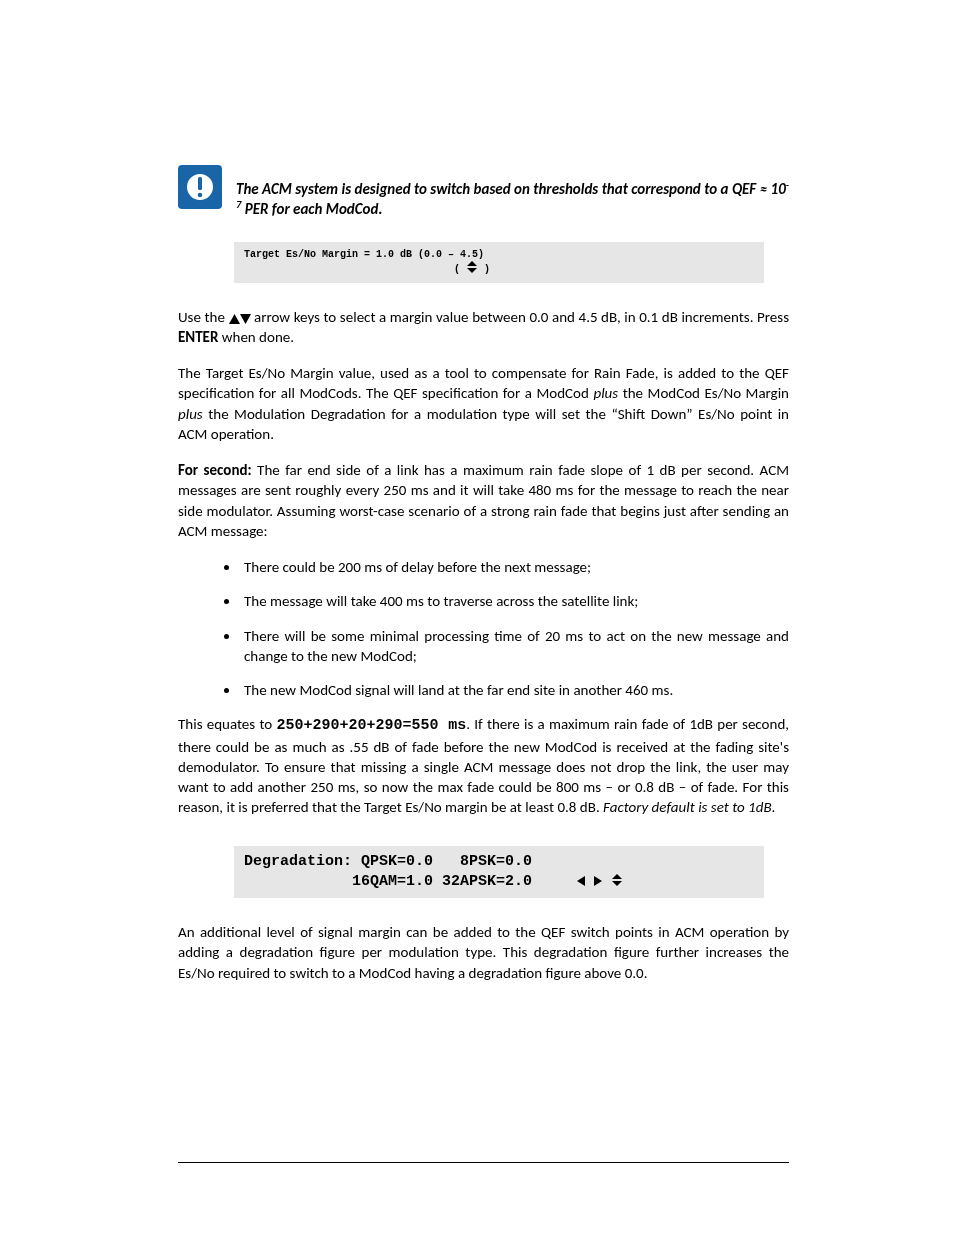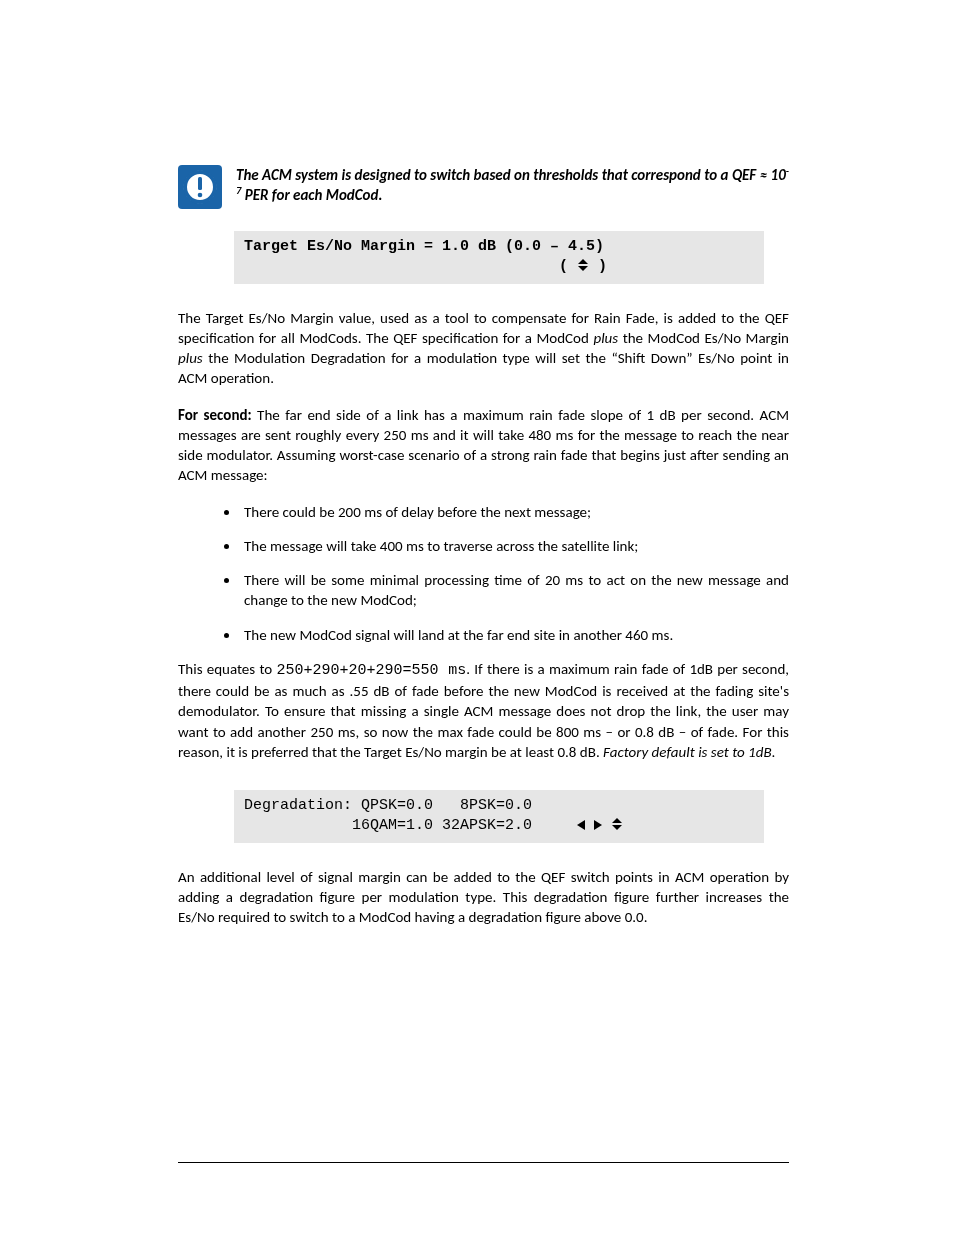--- a/index.html
+++ b/index.html
@@ -19,49 +19,50 @@
     width:44px;height:44px;flex:0 0 44px;
     border-radius:4px;
     background:radial-gradient(circle at center,#fff 0 52%,#1a64a8 54% 100%);
     display:flex;align-items:center;justify-content:center;
     position:relative;
   }
   .note-icon svg{display:block;}
   .note-text{
     font-style:italic;font-weight:bold;text-align:justify;
     font-family:"Calibri","Segoe UI",Arial,sans-serif;
+    margin-top:14px;
   }
   sup{font-size:0.7em;vertical-align:super;line-height:0;}
   .lcd{
     background:#e6e6e6;
     font-family:"Courier New",monospace;
     font-weight:bold;
-    font-size:15px;
+    font-size:10px;
     white-space:pre;
     padding:6px 10px 6px 10px;
     margin:0 0 24px 56px;
     width:530px;
     box-sizing:border-box;
   }
   .lcd2{
     background:#e6e6e6;
     font-family:"Courier New",monospace;
-    font-weight:normal;
+    font-weight:bold;
     font-size:15px;
     white-space:pre;
     padding:6px 10px 6px 10px;
     margin:28px 0 24px 56px;
     width:530px;
     box-sizing:border-box;
   }
   p{margin:0 0 16px 0;text-align:justify;}
   ul{margin:0 0 14px 0;padding-left:62px;}
   li{margin-bottom:14px;text-align:justify;padding-left:4px;}
   .arrows-inline svg{vertical-align:-2px;}
-  .mono{font-family:"Courier New",monospace;font-weight:normal;}
+  .mono{font-family:"Courier New",monospace;font-weight:bold;}
   .footer-rule{
     position:absolute;left:178px;right:165px;bottom:72px;
     border-top:1px solid #000;height:0;
   }
 </style>
 </head>
 <body>
 
 <div class="page">
 
@@ -78,20 +79,27 @@
       <span>QEF ≈ 10</span><sup>-7</sup><span> PER for each ModCod.</span>
     </div>
   </div>
 
   <div class="lcd"><span>Target Es/No Margin = 1.0 dB (0.0 – 4.5)</span>
 <span>                                   ( </span><svg width="12" height="12" viewBox="0 0 12 12" style="vertical-align:-1px;">
         <path d="M6 0 L11 5 L1 5 Z" fill="#000"></path>
         <path d="M6 12 L1 7 L11 7 Z" fill="#000"></path>
       </svg><span> )</span></div>
 
+  <p>
+    <span>Use the </span><span class="arrows-inline"><svg width="11" height="10" viewBox="0 0 11 10">
+          <path d="M5.5 0 L11 10 L0 10 Z" fill="#000"></path>
+        </svg><svg width="11" height="10" viewBox="0 0 11 10">
+          <path d="M5.5 10 L0 0 L11 0 Z" fill="#000"></path>
+        </svg></span><span> arrow keys to select a margin value between 0.0 and 4.5 dB, in 0.1 dB increments. Press </span><b>ENTER</b><span> when done.</span>
+  </p>
 
   <p>
     <span>The Target Es/No Margin value, used as a tool to compensate for Rain Fade, is added to the QEF specification for all ModCods. The QEF specification for a ModCod </span><i>plus</i><span> the ModCod Es/No Margin </span><i>plus</i><span> the Modulation Degradation for a modulation type will set the “Shift Down” Es/No point in ACM operation.</span>
   </p>
 
   <p>
     <b>For second:</b><span>  The far end side of a link has a maximum rain fade slope of 1 dB per second. ACM messages are sent roughly every 250 ms and it will take 480 ms for the message to reach the near side modulator. Assuming worst-case scenario of a strong rain fade that begins just after sending an ACM message:</span>
   </p>
 
   <ul>

